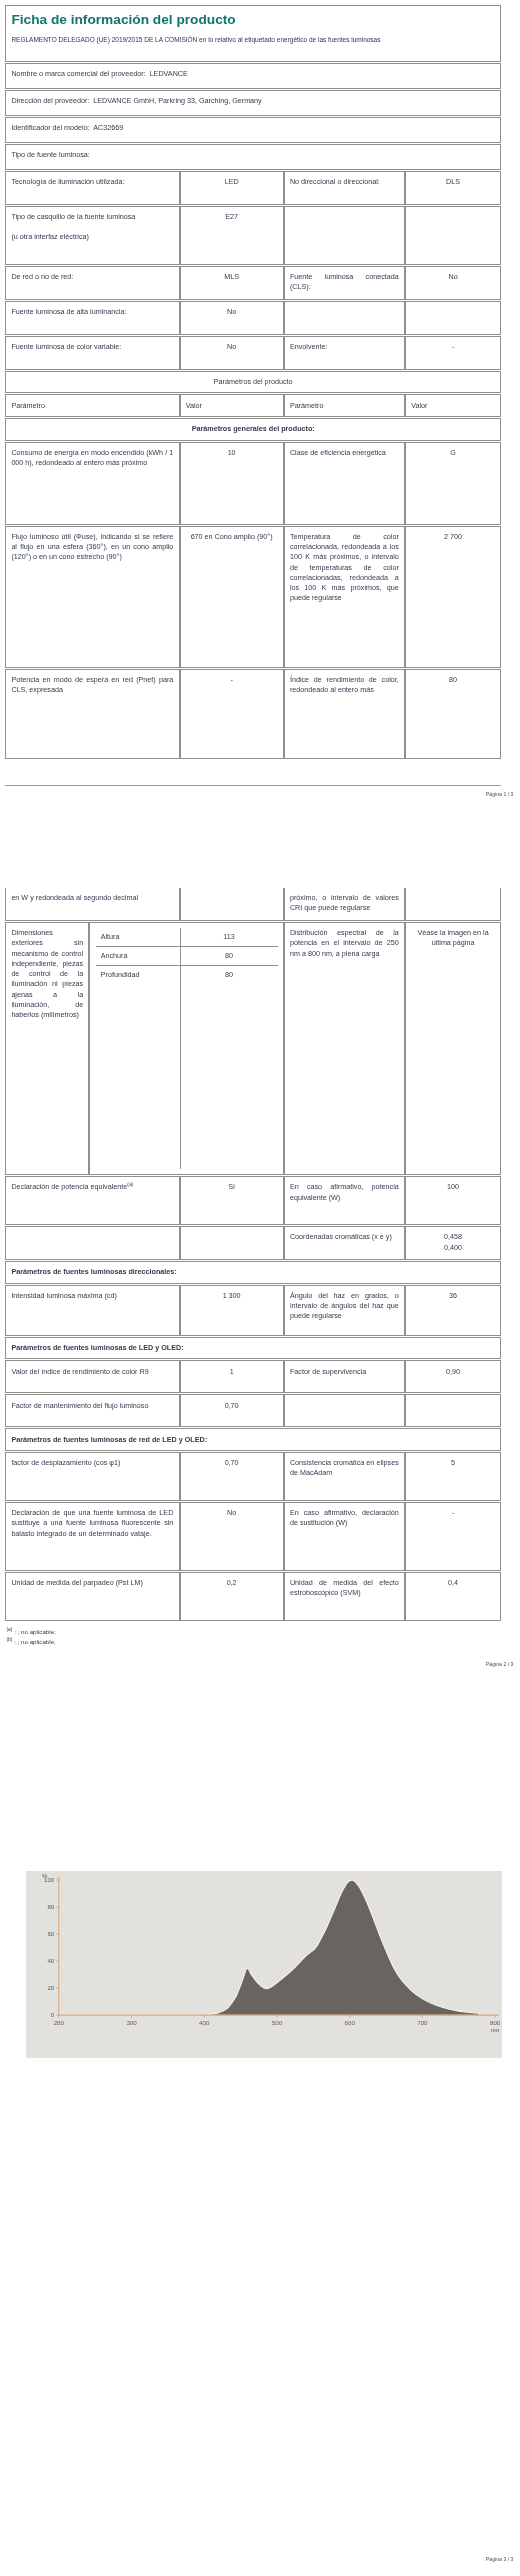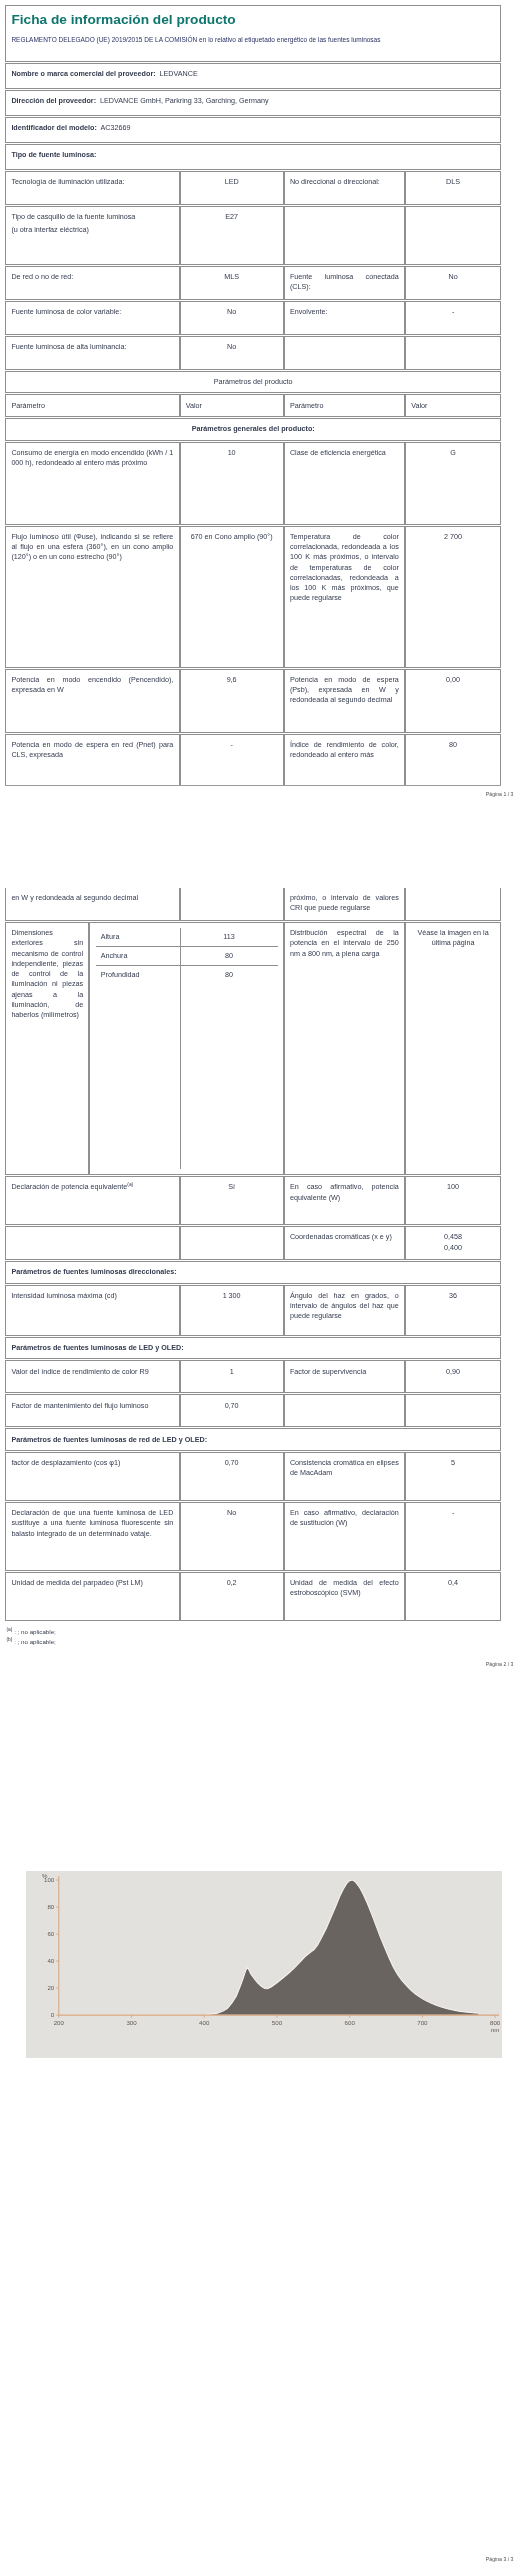--- a/index.html
+++ b/index.html
@@ -13,24 +13,24 @@
   table.grid{width:100%;border-collapse:separate;border-spacing:0 1.3px;table-layout:fixed;
     font-size:7.2px;line-height:1.42;color:#333a4e;}
   table.grid td{border:0.7px solid #8f8f8f;vertical-align:top;padding:5.2px;overflow:hidden;}
   td.p{text-align:justify;}
   td.v{text-align:center;}
   tr.cut td{border-top:none;}
   .hdrbox{padding:5.2px 7.8px 3.9px 7.8px;}
   h1{font-size:13.7px;font-weight:bold;color:#0f766e;margin:1.3px 0 5.9px 0;line-height:1.2;}
   .reg{font-size:6.5px;color:#2a3264;line-height:1.4;text-align:justify;}
   .single{font-size:7.2px;padding:6.5px 5.2px;}
-  .lbl{font-weight:bold;}
+  .lbl{font-weight:normal;}
   .c{text-align:center;}
   .b{font-weight:bold;}
-  .gap{margin-top:3px;}
+  .gap{margin-top:10px;}
   sup{font-size:4.9px;line-height:0;}
   
   #p1 tr.rh-hdr{height:57px;} #p1 tr.rh-s{height:26px;}
   tr.rh52{height:34px;} tr.rh90{height:59px;} tr.rh26{height:17px;}
   tr.rh128{height:83px;} tr.rh218{height:142px;} tr.rh98{height:64px;}
   
   tr.rh50{height:33px;} tr.rh380{height:247px;} tr.rh76{height:49px;}
   tr.rh52b{height:34px;} tr.rh24{height:15.6px;} tr.rh78{height:51px;}
   tr.rh106{height:69px;}
   
@@ -104,30 +104,30 @@
       <td class="p"></td>
       <td class="v"></td>
     </tr>
     <tr class="rh52">
       <td class="p">De red o no de red:</td>
       <td class="v">MLS</td>
       <td class="p">Fuente luminosa conectada (CLS):</td>
       <td class="v">No</td>
     </tr>
     <tr class="rh52">
+      <td class="p">Fuente luminosa de alta luminancia:</td>
+      <td class="v">No</td>
+      <td class="p"></td>
+      <td class="v"></td>
+    </tr>
+    <tr class="rh52">
       <td class="p">Fuente luminosa de color variable:</td>
       <td class="v">No</td>
       <td class="p">Envolvente:</td>
       <td class="v">-</td>
-    </tr>
-    <tr class="rh52">
-      <td class="p">Fuente luminosa de alta luminancia:</td>
-      <td class="v">No</td>
-      <td class="p"></td>
-      <td class="v"></td>
     </tr>
 
     <tr class="rh26">
           <td colspan="4" class="c">Parámetros del producto</td>
         </tr>
     <tr class="rh26">
       <td>Parámetro</td>
       <td>Valor</td>
       <td>Parámetro</td>
       <td>Valor</td>
@@ -140,26 +140,20 @@
       <td class="p">Consumo de energía en modo encendido (kWh / 1 000 h), redondeado al entero más próximo</td>
       <td class="v">10</td>
       <td class="p">Clase de eficiencia energética</td>
       <td class="v">G</td>
     </tr>
     <tr class="rh218">
       <td class="p">Flujo luminoso útil (Φuse), indicando si se refiere al flujo en una esfera (360°), en un cono amplio (120°) o en un cono estrecho (90°)</td>
       <td class="v">670 en Cono amplio (90°)</td>
       <td class="p">Temperatura de color correlacionada, redondeada a los 100 K más próximos, o intervalo de temperaturas de color correlacionadas, redondeada a los 100 K más próximos, que puede regularse</td>
       <td class="v">2 700</td>
-    </tr>
-    <tr class="rh98">
-      <td class="p">Potencia en modo encendido (Pencendido), expresada en W</td>
-      <td class="v">9,6</td>
-      <td class="p">Potencia en modo de espera (Psb), expresada en W y redondeada al segundo decimal</td>
-      <td class="v">0,00</td>
     </tr>
     <tr>
       <td class="p" style="height:78px">Potencia en modo de espera en red (Pnet) para CLS, expresada</td>
       <td class="v">-</td>
       <td class="p">Índice de rendimiento de color, redondeado al entero más</td>
       <td class="v">80</td>
     </tr>
   </tbody>
     </table>
 </div>

